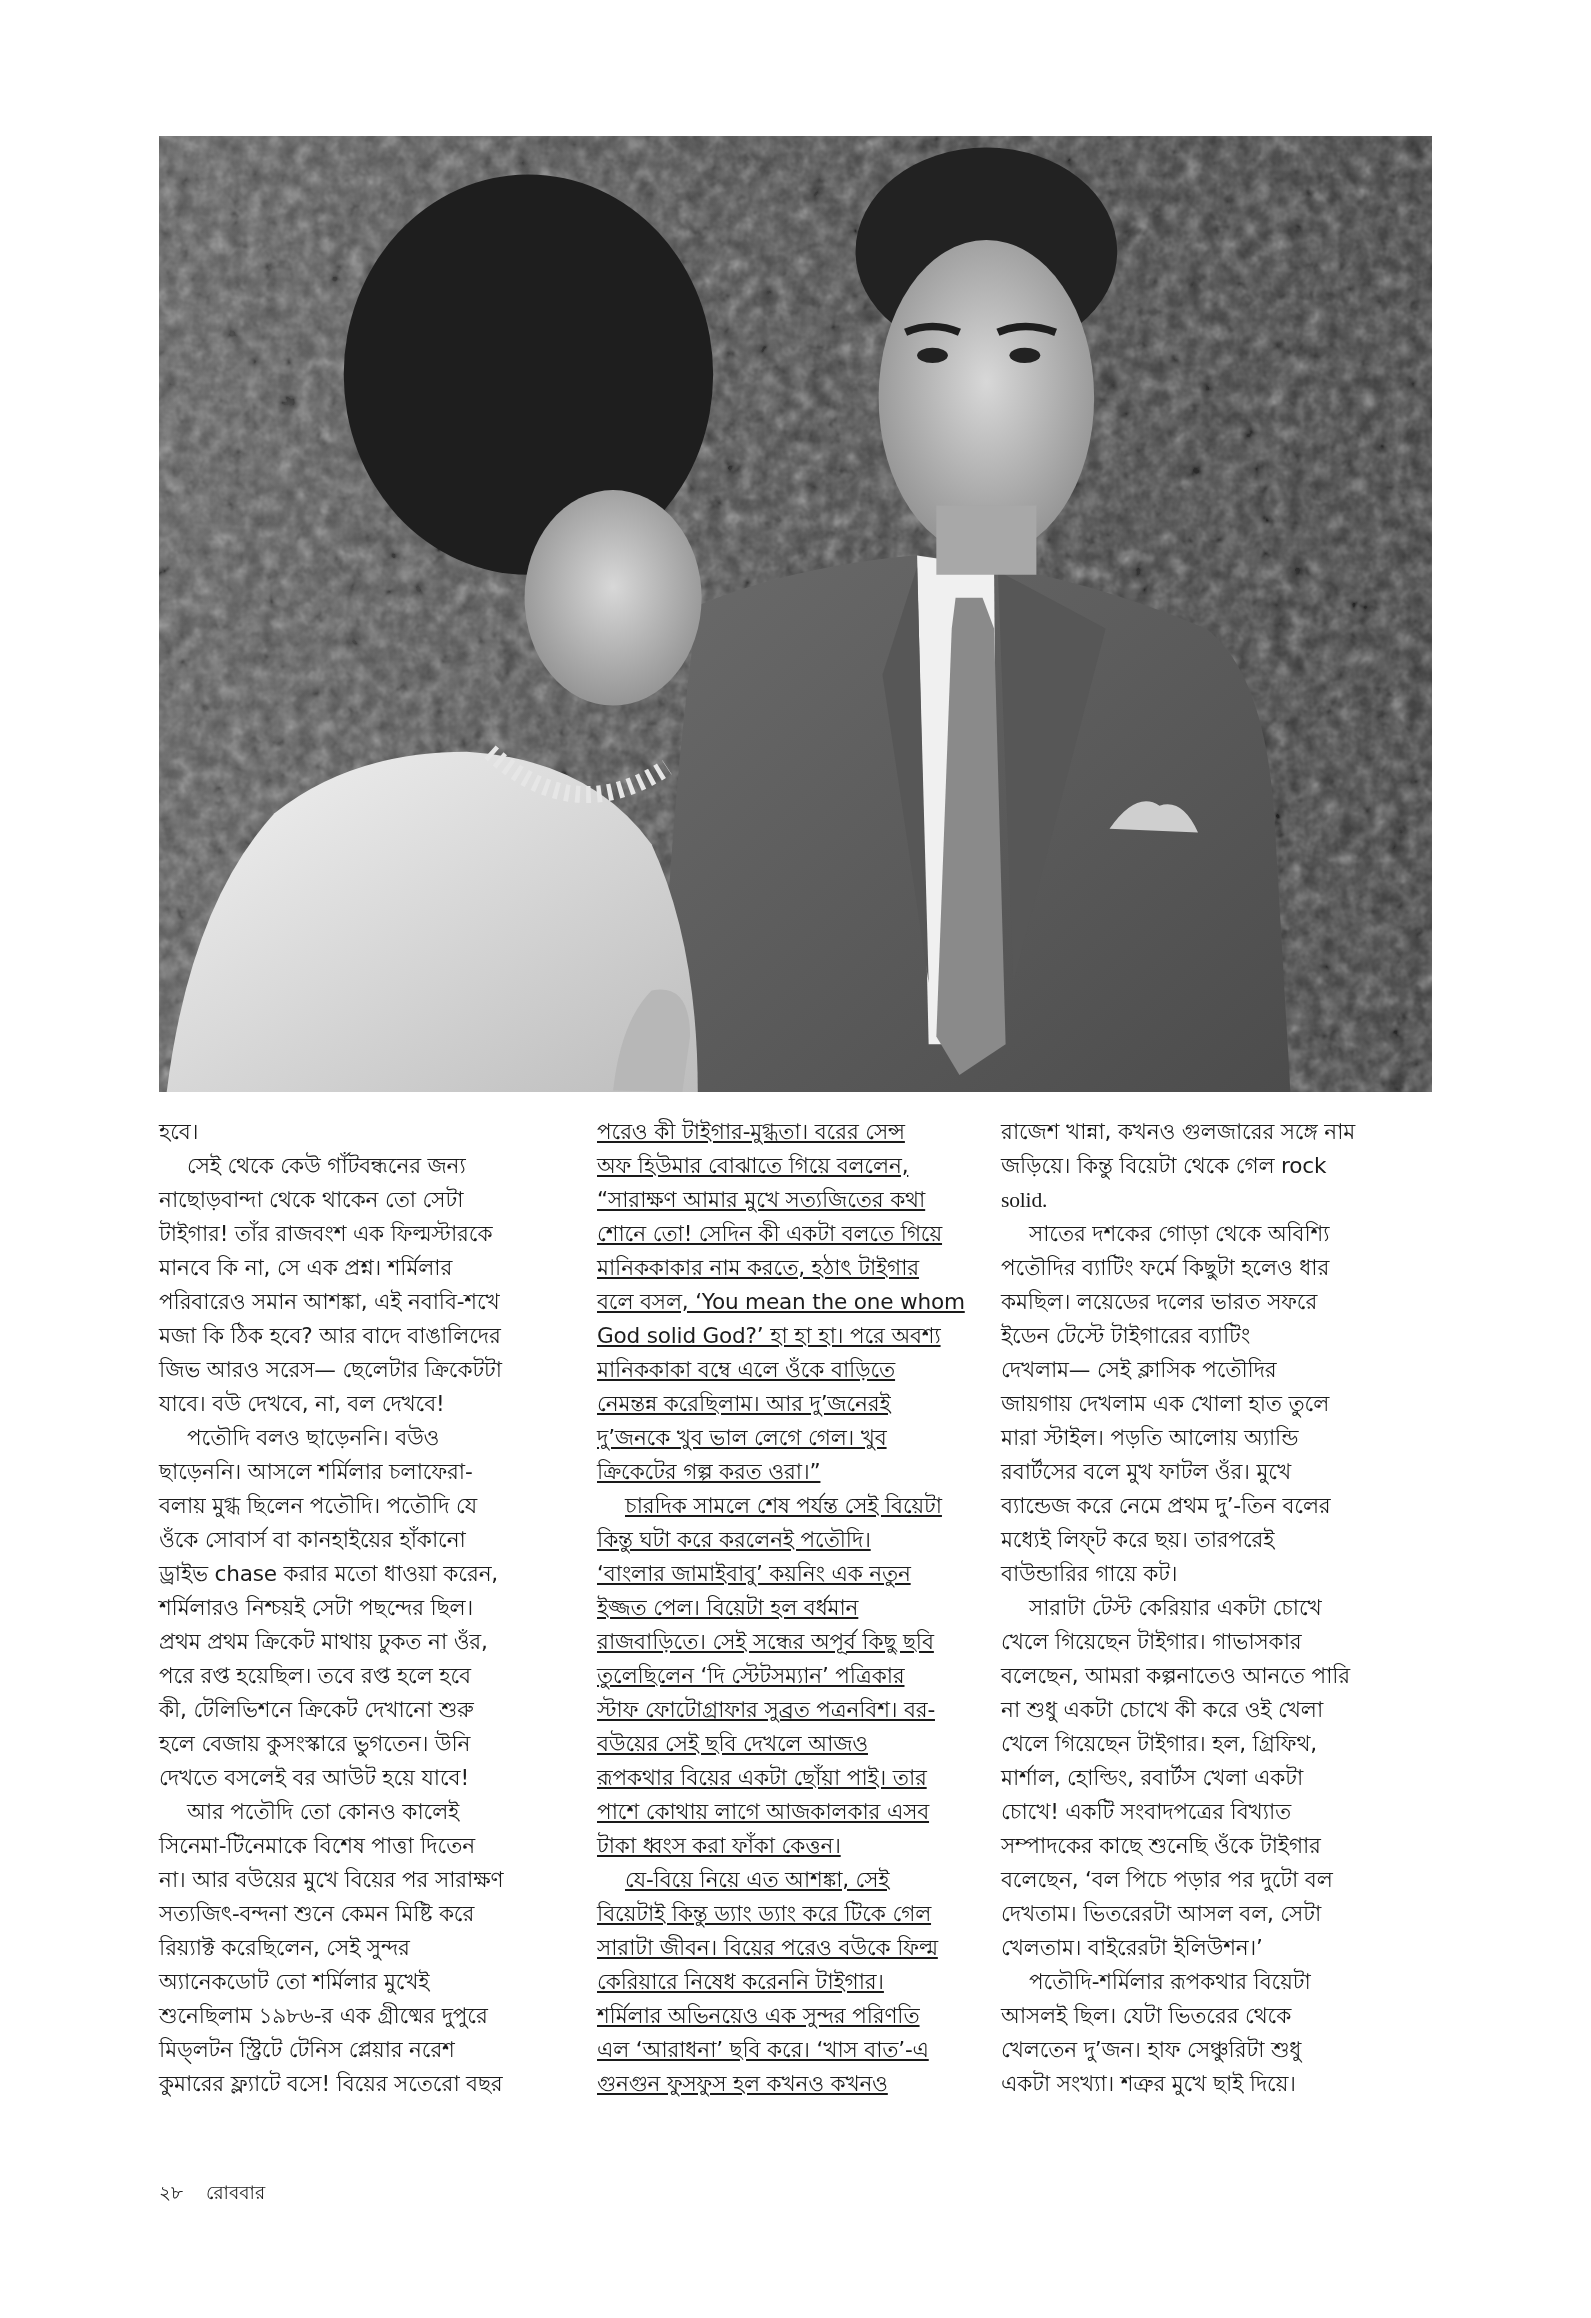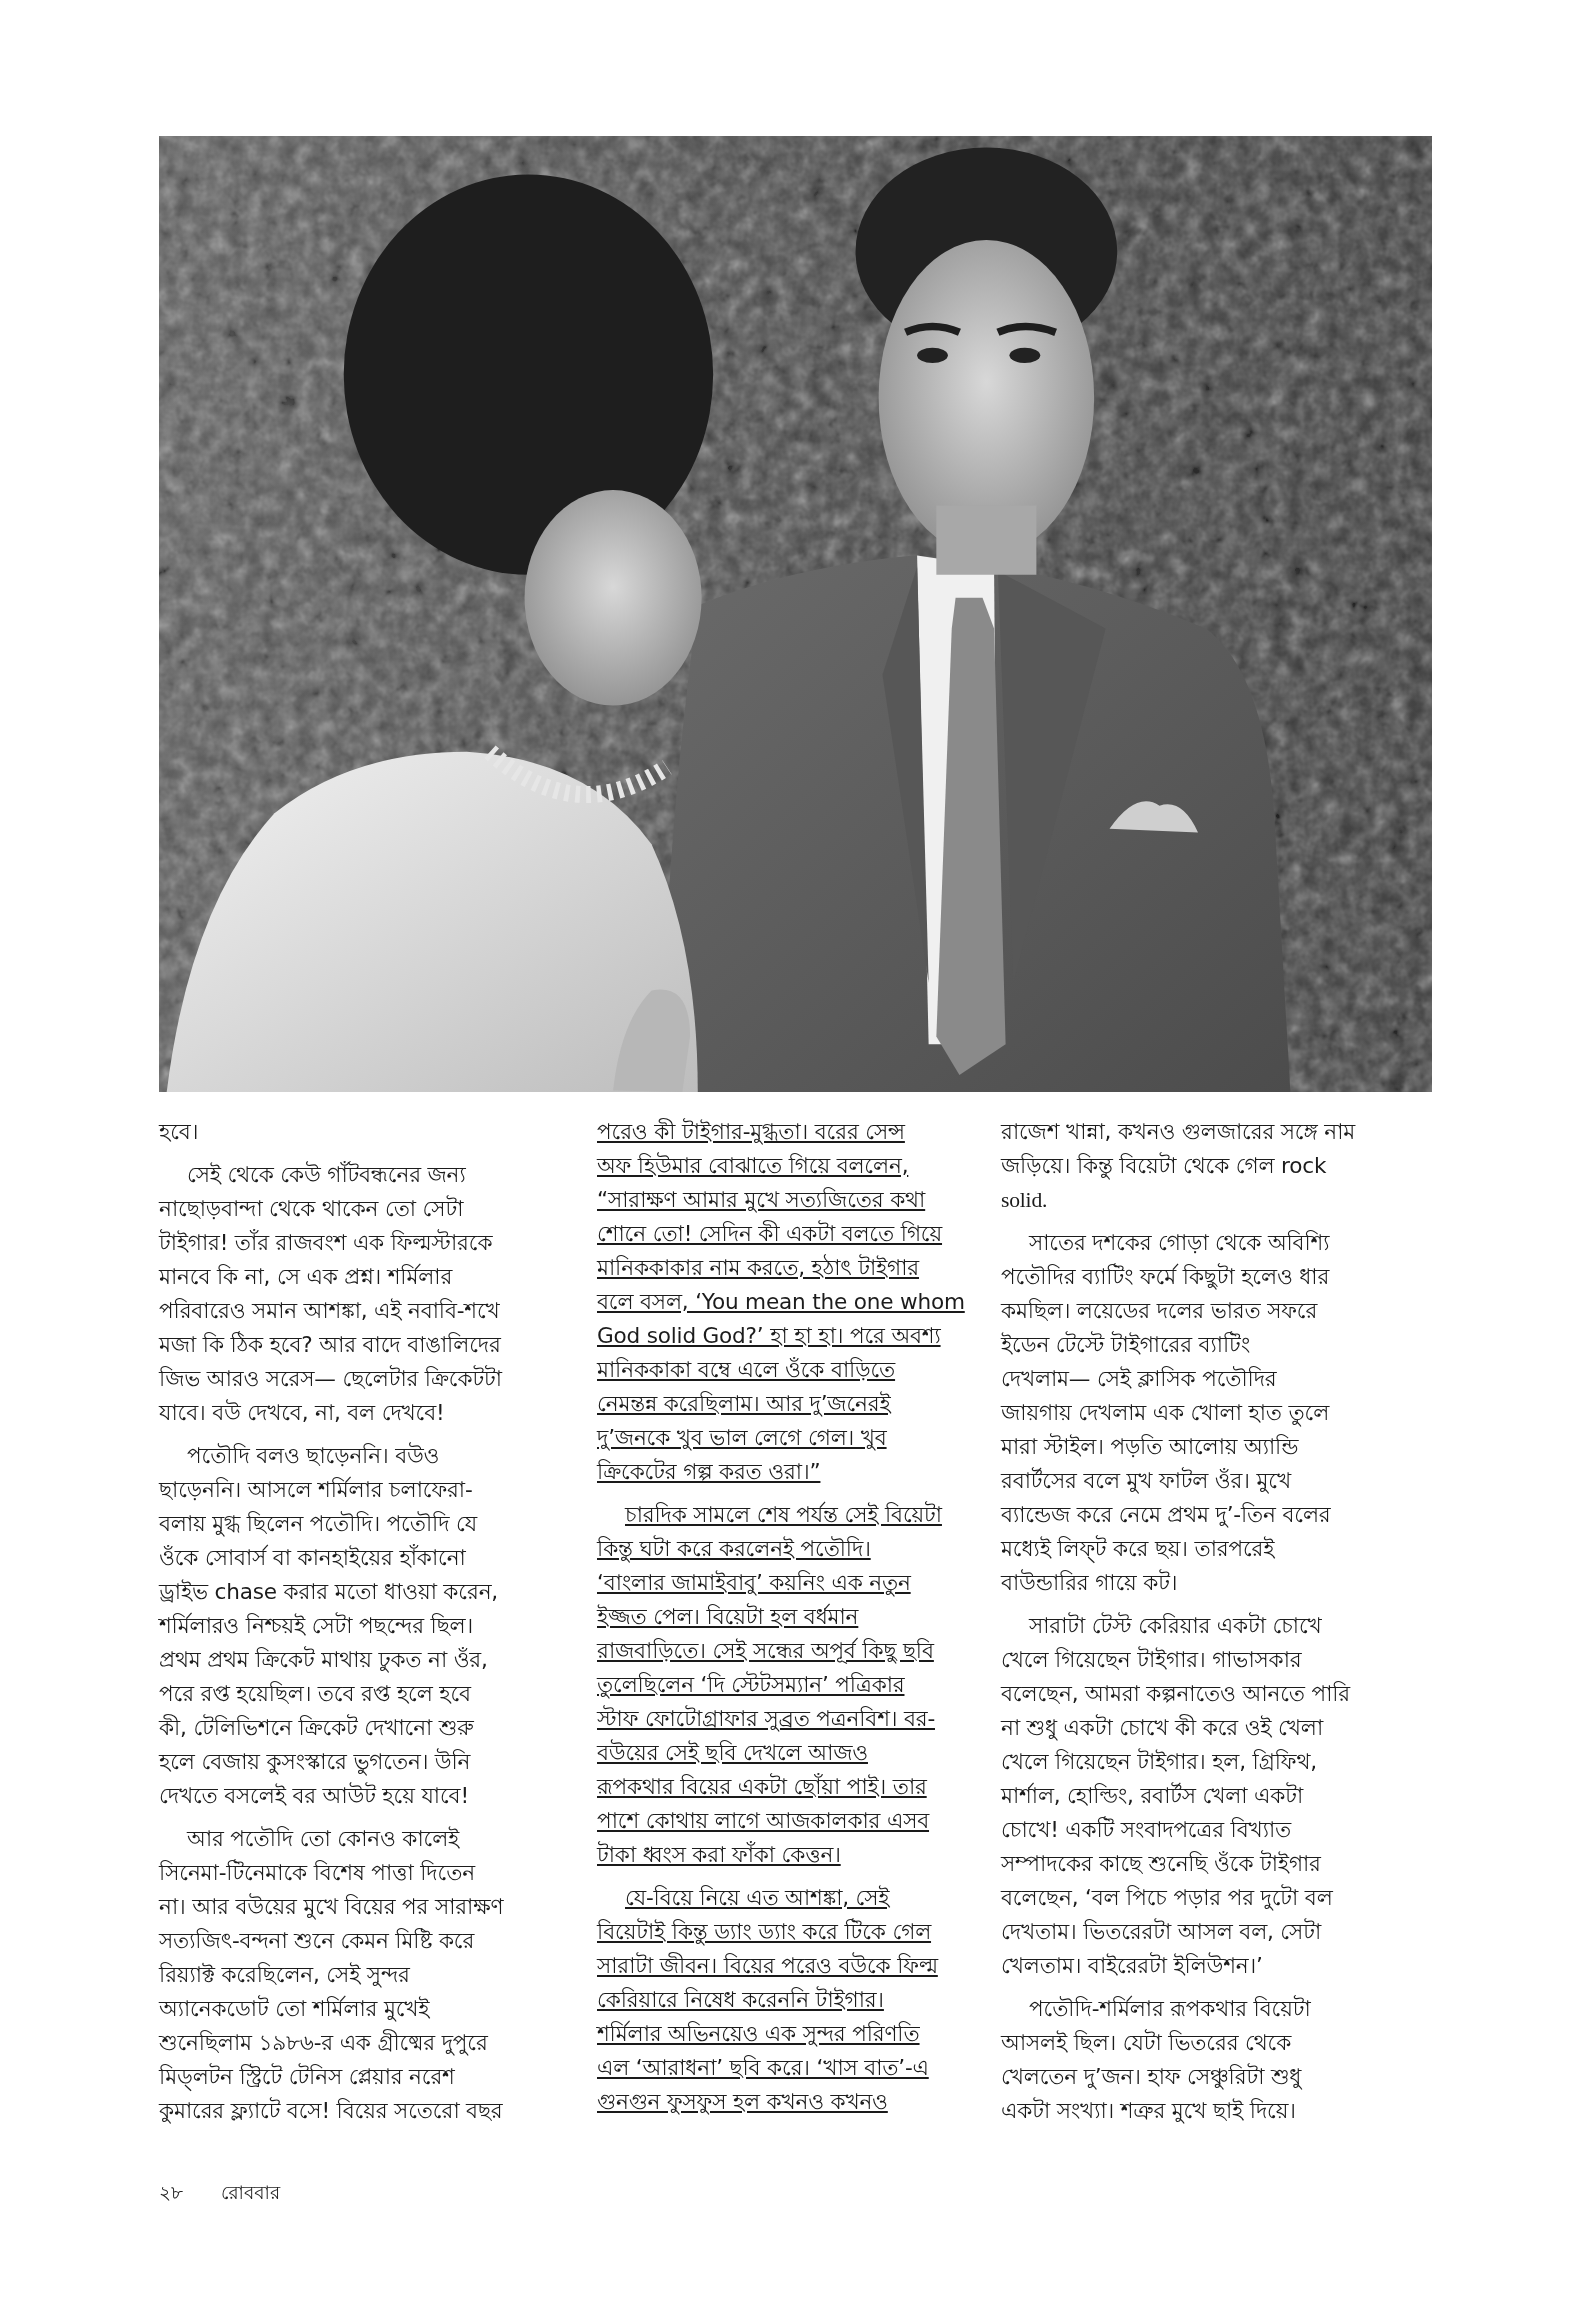--- a/index.html
+++ b/index.html
@@ -7,25 +7,25 @@
          font-family: "DejaVu Sans", sans-serif; color: #1a1a1a; }
   .photo { position: absolute; left: 159px; top: 136px; width: 1273px; height: 956px;
            background: #6b6b6b; overflow: hidden; }
   .photo svg { display: block; width: 100%; height: 100%; }
   .column { position: absolute; top: 1115px; width: 420px; }
   #col-1 { left: 159px; }
   #col-2 { left: 597px; text-decoration: underline; }
   #col-3 { left: 1001px; }
   .line { display: block; height: 34px; line-height: 34px; font-size: 21.6px;
           white-space: nowrap; letter-spacing: -0.2px; color: #1c1c1c; }
-  .line.indent { padding-left: 28px; margin-top: 9px; }
+  .line.indent { padding-left: 28px; }
   .line.latin { font-family: "Liberation Serif", serif; }
   .footer { position: absolute; left: 159px; top: 2177px; font-size: 18.5px;
             line-height: 31px; color: #222; white-space: nowrap; }
-  .footer .page-num { margin-right: 32px; text-align: center; }
+  .footer .page-num { margin-right: 17px; text-align: center; }
 </style>
 </head>
 <body>
 
 <div class="photo" role="img" aria-label="Black-and-white wedding photograph of a smiling woman in a sari with jewellery beside a man in a suit and patterned tie">
   <svg viewBox="0 0 1654 1242" preserveAspectRatio="none">
     <defs>
       <filter id="grain" x="0" y="0" width="100%" height="100%">
         <feTurbulence type="fractalNoise" baseFrequency="0.045" numOctaves="3" seed="7" result="n"></feTurbulence>
         <feColorMatrix type="saturate" values="0" in="n" result="g"></feColorMatrix>

